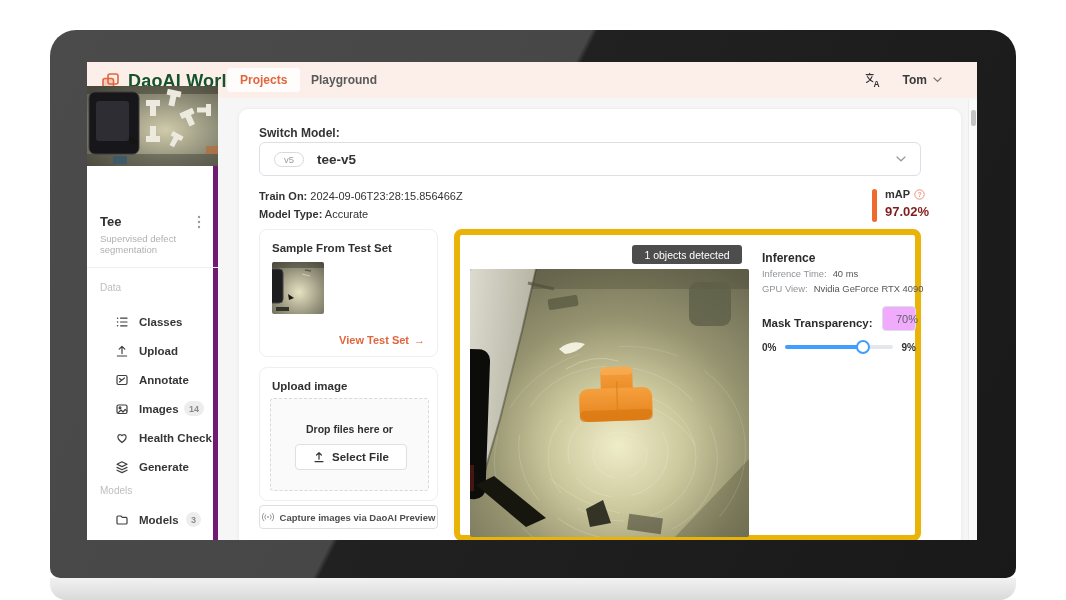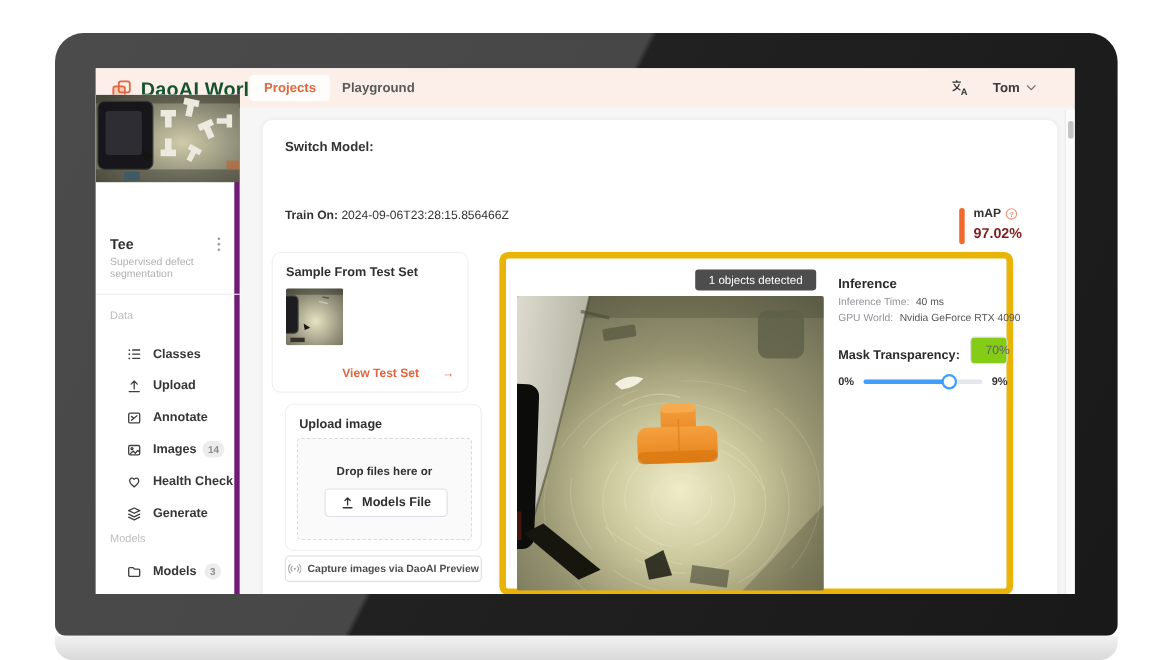--- a/index.html
+++ b/index.html
@@ -55,25 +55,25 @@
   .model-name { font-size:13.5px; font-weight:700; color:#333; flex:1; }
 
   .meta { position:absolute; left:20px; top:79px; font-size:11px; line-height:17.5px; color:#333; }
   .meta b { font-weight:700; }
   .map-block { position:absolute; left:633px; top:79px; }
   .map-bar { position:absolute; left:0; top:1px; width:5px; height:33px; background:#f06a2d; border-radius:2.5px; }
   .map-row { position:absolute; left:13px; top:0; display:flex; align-items:center; gap:4px; font-size:11px; font-weight:600; color:#333; }
   .map-val { position:absolute; left:13px; top:16px; font-size:13px; font-weight:700; color:#7f1d1d; white-space:nowrap; }
 
   .card { position:absolute; background:#fff; border:1px solid #efefef; border-radius:8px; }
-  .card1 { left:8px; top:120px; width:179px; height:128px; }
+  .card1 { left:20px; top:120px; width:179px; height:128px; }
   .card2 { left:20px; top:258px; width:179px; height:134px; }
   .card-title { position:absolute; left:12px; top:12px; font-size:11.5px; font-weight:700; color:#303030; }
   .test-thumb { position:absolute; left:12px; top:32px; width:52px; height:52px; border-radius:2px; overflow:hidden; }
-  .view-link { position:absolute; right:12px; bottom:10px; display:flex; gap:21px; align-items:center;
+  .view-link { position:absolute; right:12px; bottom:10px; display:flex; gap:5px; align-items:center;
     color:#e0663d; font-size:11px; font-weight:600; }
   .dropzone { position:absolute; left:10px; top:30px; width:159px; height:93px; border:1px dashed #d9d9d9; border-radius:4px; background:#fafafa; }
   .drop-text { position:absolute; left:0; top:24px; width:100%; text-align:center; font-size:10.5px; font-weight:700; color:#303030; }
   .select-btn { position:absolute; left:24px; top:45px; width:112px; height:26px; background:#fff; border:1px solid #dcdfe6; border-radius:4px;
     display:flex; align-items:center; justify-content:center; gap:7px; font-size:11.5px; font-weight:700; color:#2f2f2f; }
   .capture-btn { position:absolute; left:20px; top:396px; width:179px; height:24px; background:#fff; border:1px solid #dcdfe6; border-radius:4px;
     display:flex; align-items:center; justify-content:center; gap:6px; font-size:9.5px; font-weight:600; color:#4d4d4d; }
 
   .det-card { position:absolute; left:215px; top:120px; width:467px; height:312px; background:#fff; border:6px solid #eab308;
     border-radius:8px; box-shadow:0 1px 6px rgba(0,0,0,.05); }
@@ -81,21 +81,21 @@
     color:#fff; font-size:10.5px; display:flex; align-items:center; justify-content:center; }
   .det-img { position:absolute; left:10px; top:34px; width:279px; height:268px; border-radius:2px; overflow:hidden; }
 
   .inf-panel { position:absolute; left:302px; top:16px; width:154px; height:280px; }
   .inf-title { position:absolute; top:0; font-size:12px; font-weight:700; color:#2b2b2b; }
   .inf-row { position:absolute; left:0; width:154px; display:flex; gap:6px; font-size:9.4px; white-space:nowrap; }
   .inf-row .k { color:#909399; }
   .inf-row .v { color:#555; }
   .mask-label { position:absolute; left:0; top:60px; font-size:11.5px; font-weight:700; color:#2b2b2b; line-height:24px; }
   .mask-input { position:absolute; right:0; top:55px; width:34px; height:25px; border:1px solid #dcdfe6; border-radius:4px;
-    display:flex; align-items:center; justify-content:center; font-size:11px; color:#606266; background:#84cc16;padding-left:16px; }
+    display:flex; align-items:center; justify-content:center; font-size:11px; color:#606266; background:#f0abfc;padding-left:16px; }
   .slider-row { position:absolute; left:0; top:88px; width:154px; height:16px; display:flex; align-items:center; }
   .slider-min, .slider-max { font-size:10px; font-weight:700; color:#303133; }
   .slider-track { position:relative; flex:1; height:4px; background:#e4e7ed; border-radius:2px; margin:0 9px; }
   .slider-fill { position:absolute; left:0; top:0; height:4px; background:#409eff; border-radius:2px; }
   .slider-handle { position:absolute; top:50%; width:14px; height:14px; background:#fff; border:2.5px solid #409eff; border-radius:50%;
     transform:translate(-50%,-50%); }
 
   .icon { display:inline-flex; align-items:center; justify-content:center; }
 </style>
 </head>
@@ -254,23 +254,33 @@
         <span class="lbl">Models</span>
       </div>
       <span class="count-badge" style="left:99px; top:426px;">3</span>
 
     </div>
 
     <div class="main">
       <div class="main-card">
 
         <span class="switch-label">Switch Model:</span>
+        <div class="model-select">
+          <span class="ver-pill">v5</span>
+          <span class="model-name">tee-v5</span>
+          <span class="icon">
+            <svg width="10" height="6" viewBox="0 0 10 6">
+                  <path d="M1,1 L5,4.8 9,1" stroke="#999" stroke-width="1.2" fill="none" stroke-linecap="round"></path>
+                </svg>
+          </span>
+        </div>
 
         <div class="meta">
           <div><b>Train On:</b> <span>2024-09-06T23:28:15.856466Z</span></div>
+          <div><b>Model Type:</b> <span>Accurate</span></div>
         </div>
 
         <div class="map-block">
           <div class="map-bar"></div>
           <div class="map-row">
             <span>mAP</span>
             <span class="icon">
               <svg width="11" height="11" viewBox="0 0 11 11">
                 <circle cx="5.5" cy="5.5" r="4.7" fill="none" stroke="#ef9176" stroke-width="1"></circle>
                 <text x="3.7" y="8" font-size="6.5" fill="#ef9176" font-family="Liberation Sans,sans-serif">?</text>
@@ -309,21 +319,21 @@
         <div class="card card2">
           <span class="card-title">Upload image</span>
           <div class="dropzone">
             <span class="drop-text">Drop files here or</span>
             <div class="select-btn">
               <span class="icon">
                 <svg width="12" height="12" viewBox="0 0 12 12" stroke="#333" stroke-width="1.2" fill="none" stroke-linecap="round" stroke-linejoin="round">
                   <path d="M6,8.2 V1.8 M3.6,4 L6,1.6 8.4,4 M2,10.6 H10"></path>
                 </svg>
               </span>
-              <span>Models File</span>
+              <span>Select File</span>
             </div>
           </div>
         </div>
 
         <div class="capture-btn">
           <span class="icon">
             <svg width="12" height="10" viewBox="0 0 12 10" stroke="#9a9a9a" stroke-width="1" fill="none" stroke-linecap="round">
               <circle cx="6" cy="5" r="0.9" fill="#9a9a9a" stroke="none"></circle>
               <path d="M3.6,2.8 a3.2,3.2 0 0 0 0,4.4 M8.4,2.8 a3.2,3.2 0 0 1 0,4.4"></path>
               <path d="M1.8,1.2 a5.4,5.4 0 0 0 0,7.6 M10.2,1.2 a5.4,5.4 0 0 1 0,7.6"></path>
@@ -389,21 +399,21 @@
             </svg>
           </div>
 
           <div class="inf-panel">
             <span class="inf-title">Inference</span>
             <div class="inf-row" style="top:17px;">
               <span class="k">Inference Time:</span>
               <span class="v">40 ms</span>
             </div>
             <div class="inf-row" style="top:32px;">
-              <span class="k">GPU World:</span>
+              <span class="k">GPU View:</span>
               <span class="v">Nvidia GeForce RTX 4090</span>
             </div>
             <span class="mask-label">Mask Transparency:</span>
             <div class="mask-input">70%</div>
             <div class="slider-row">
               <span class="slider-min">0%</span>
               <div class="slider-track">
                 <div class="slider-fill" style="width: 72%;"></div>
                 <div class="slider-handle" style="left: 72%;"></div>
               </div>

